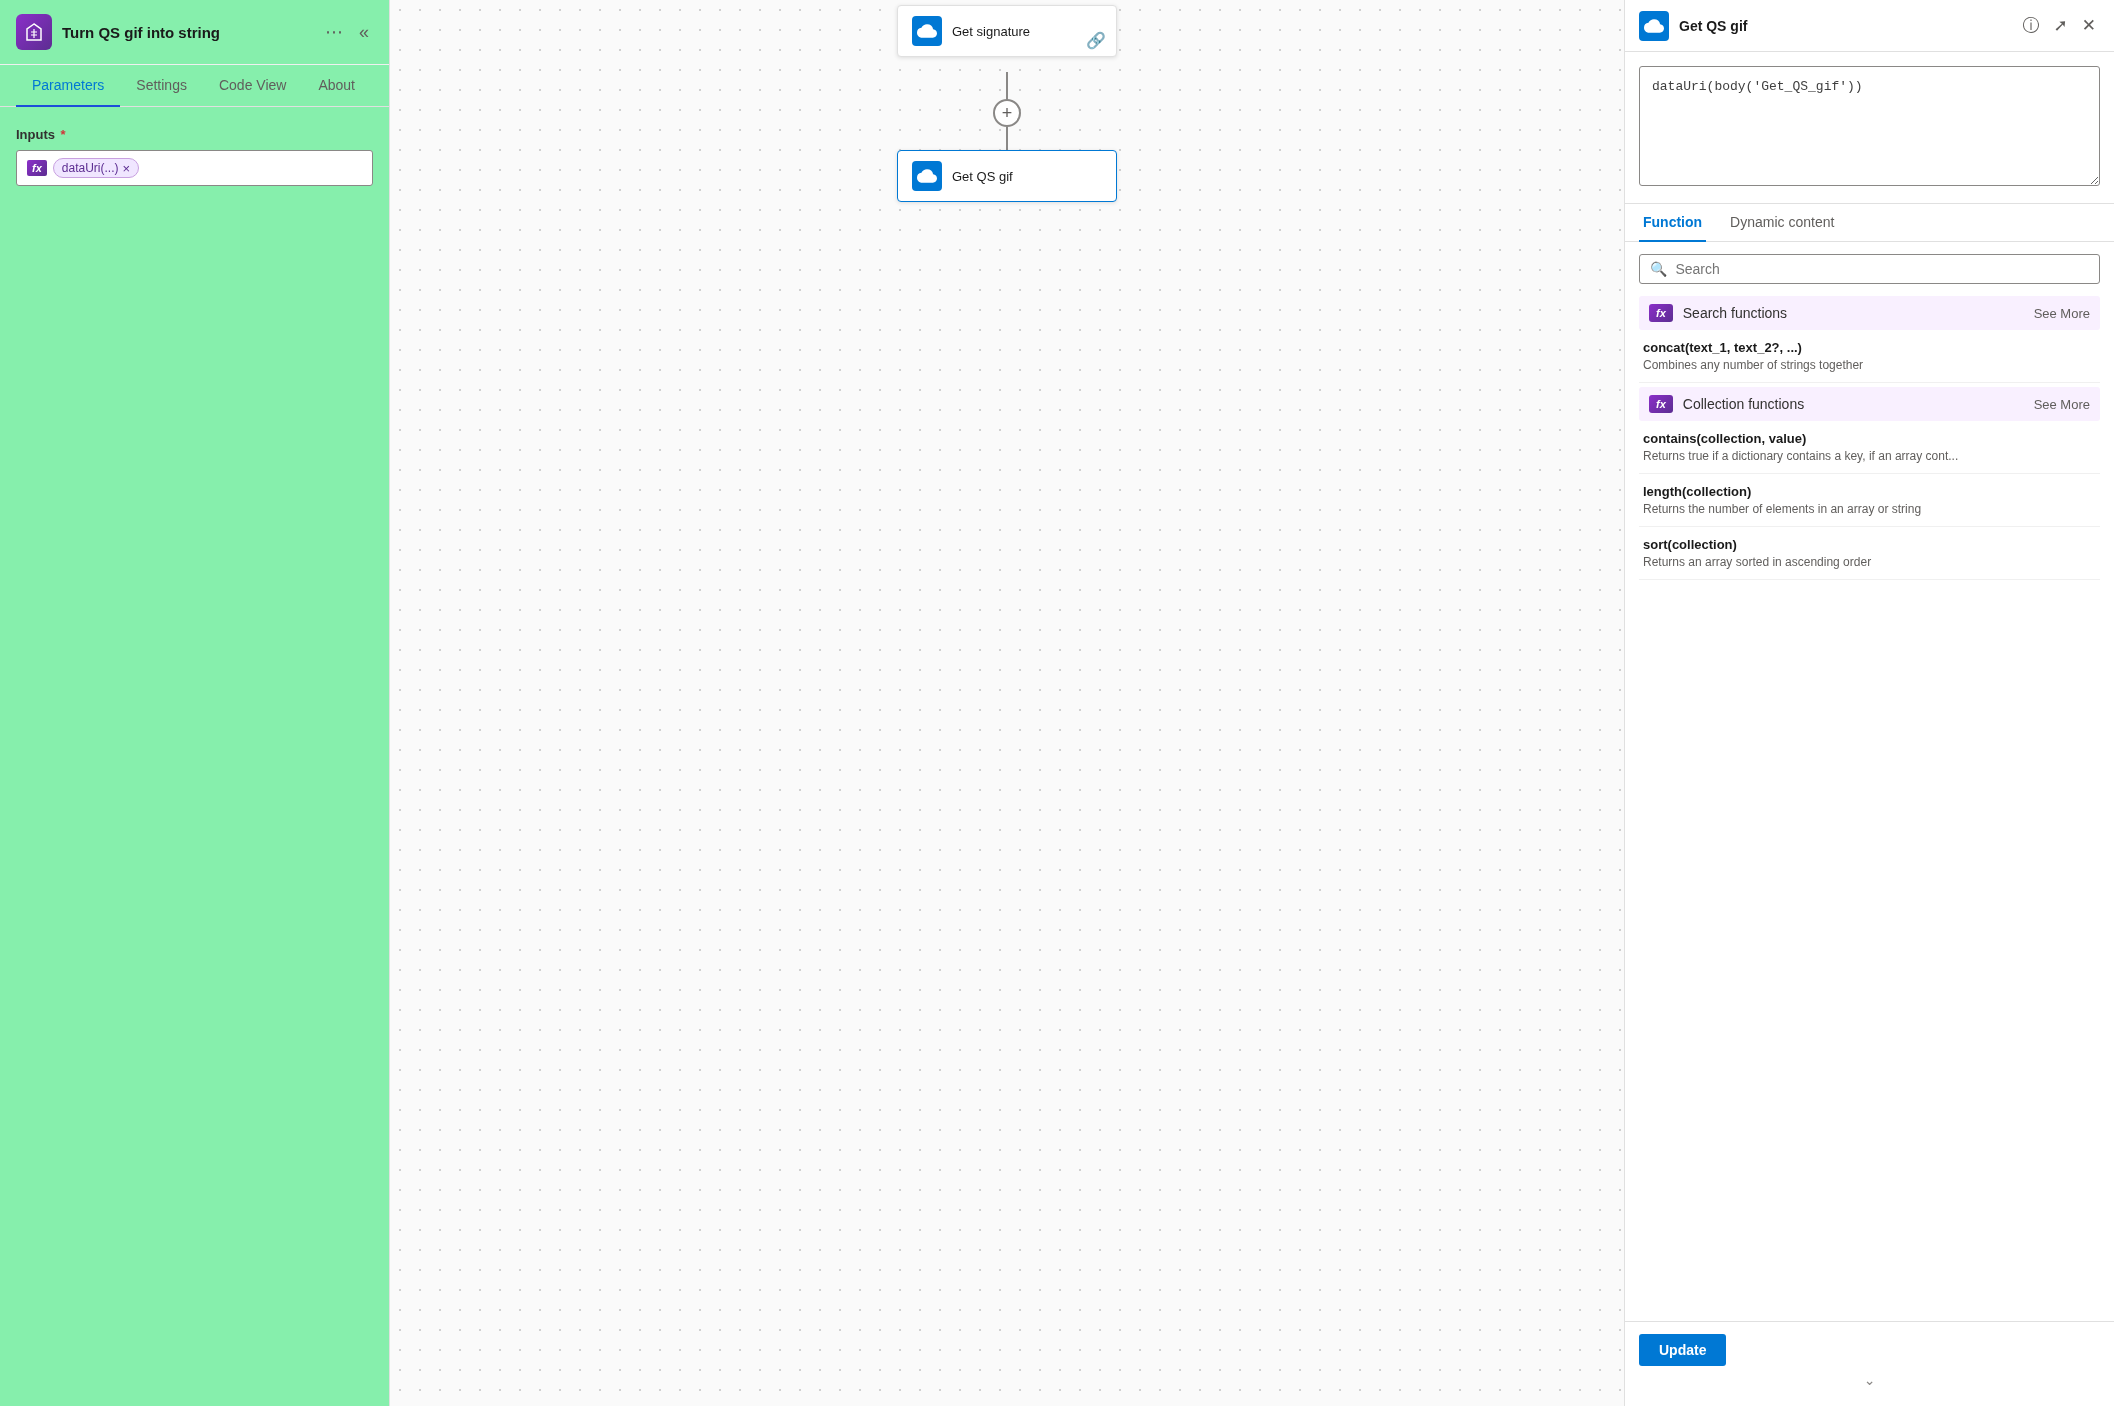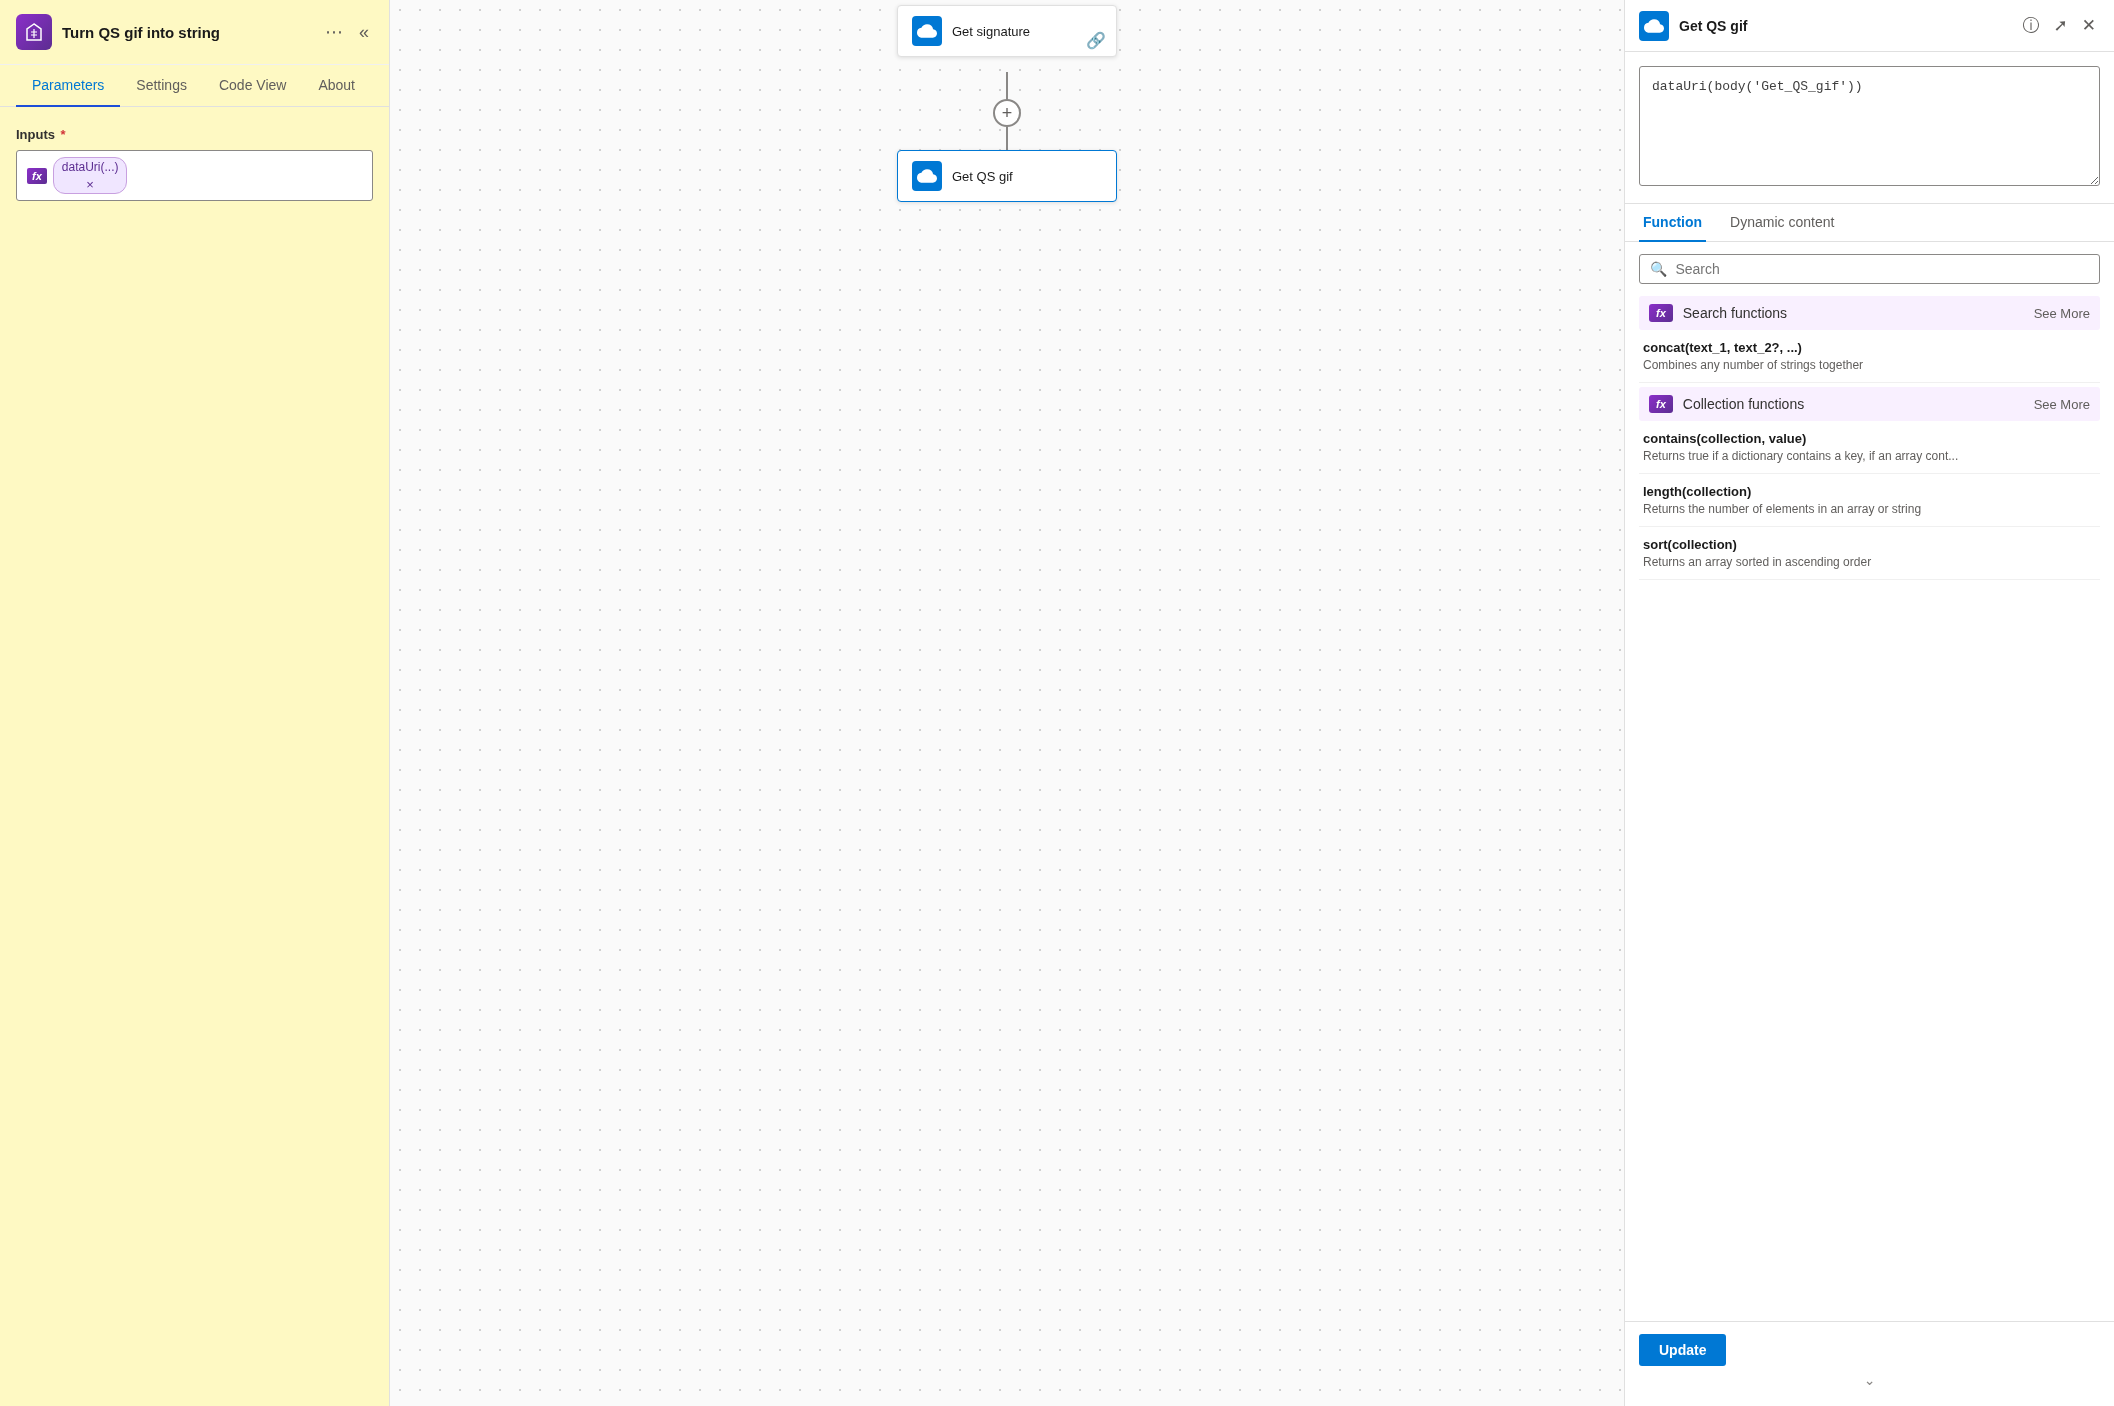--- a/index.html
+++ b/index.html
@@ -8,21 +8,21 @@
       font-size: 14px;
       background: #f5f5f5;
       display: flex;
       height: 100vh;
       overflow: hidden;
     }
 
     
     .left-panel {
       width: 390px;
-      background: #fef9c3;
+      background: #86efac;
       border-right: 1px solid #e0e0e0;
       display: flex;
       flex-direction: column;
       flex-shrink: 0;
     }
 
     .header {
       display: flex;
       align-items: center;
       padding: 14px 16px;
@@ -138,21 +138,20 @@
     .token {
       background: #f0e6ff;
       border: 1px solid #c8a0e0;
       border-radius: 12px;
       padding: 2px 8px;
       font-size: 12px;
       color: #5c2d91;
       display: flex;
       align-items: center;
       gap: 4px;
-      flex-direction: column;
     }
 
     .token-close {
       cursor: pointer;
       font-size: 13px;
       color: #5c2d91;
       line-height: 1;
     }
 
     

